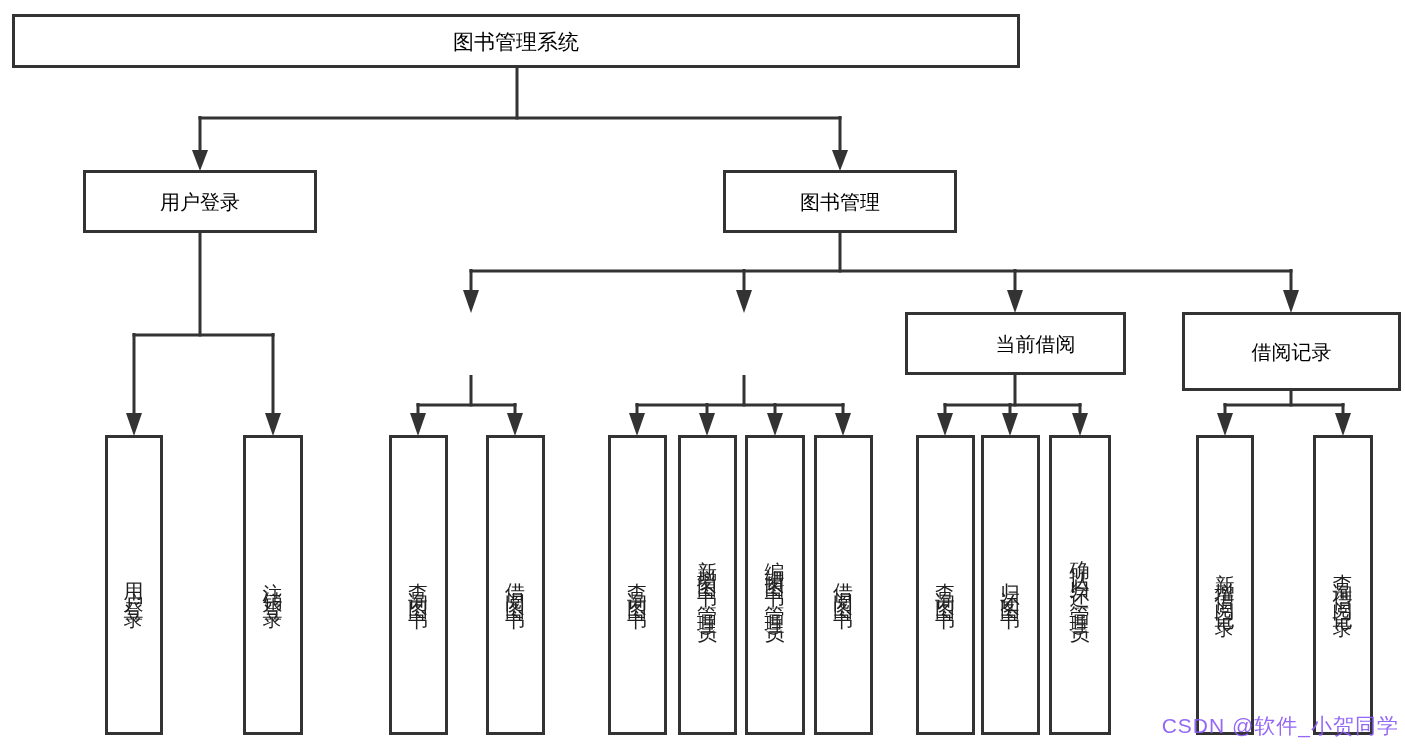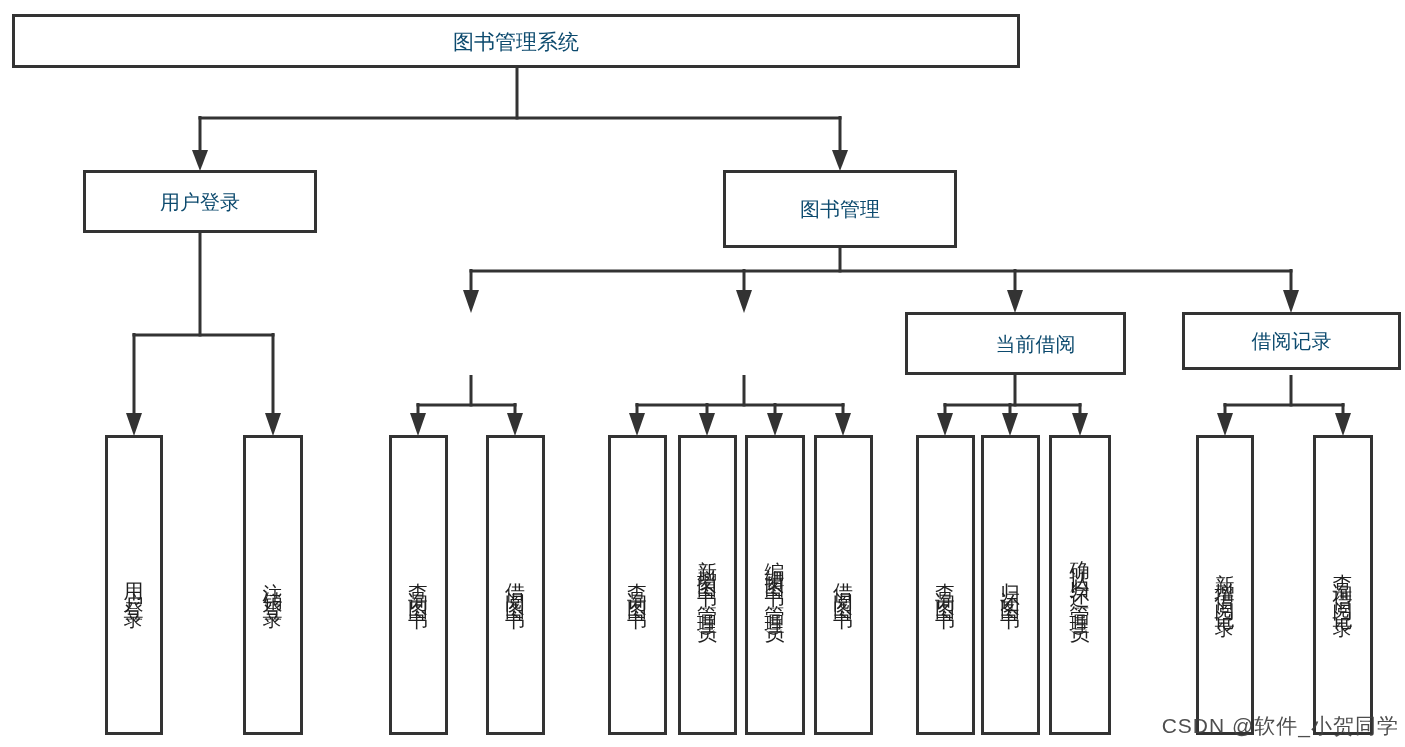--- a/index.html
+++ b/index.html
@@ -8,42 +8,42 @@
     width:1405px;height:747px;
     background:#ffffff;
     font-family:"Liberation Sans",sans-serif;
     overflow:hidden;
   }
   #connectors{position:absolute;left:0;top:0;z-index:1;}
   .node{
     position:absolute;z-index:2;box-sizing:border-box;
     background:#ffffff;border:3px solid #333333;
     display:flex;align-items:center;justify-content:center;
-    color:#0c4a6e;font-size:20px;line-height:1;
+    color:#000000;font-size:20px;line-height:1;
     white-space:nowrap;
   }
   .node.root{font-size:21px;}
   .vnode{
     position:absolute;z-index:2;box-sizing:border-box;
     background:#ffffff;border:3px solid #333333;
     display:flex;align-items:center;justify-content:center;
     color:#1f1f1f;
   }
   .vtext{
     writing-mode:vertical-rl;
     text-orientation:mixed;
     font-size:20px;
     letter-spacing:9px;
     line-height:1;
     color:#1f1f1f;
   }
   #watermark{
     position:absolute;z-index:3;
     right:6px;bottom:7px;
-    color:#404040;opacity:0.92;
+    color:#8b5cf6;opacity:0.92;
     font-size:21px;letter-spacing:1px;
     white-space:nowrap;
     margin-top:20px;
   }
 </style>
 </head>
 <body>
 
 <div id="canvas">
 
@@ -117,28 +117,28 @@
     </g>
   </svg>
 
   <div class="node root" style="left:12px;top:14px;width:1008px;height:54px;">
     <span>图书管理系统</span>
   </div>
 
   <div class="node" style="left:83px;top:170px;width:234px;height:63px;">
     <span>用户登录</span>
   </div>
-  <div class="node" style="left:723px;top:170px;width:234px;height:78px;">
+  <div class="node" style="left:723px;top:170px;width:234px;height:63px;">
     <span>图书管理</span>
   </div>
 
   <div class="node" style="left:905px;top:312px;width:221px;height:63px;padding-left:40px;">
     <span>当前借阅</span>
   </div>
-  <div class="node" style="left:1182px;top:312px;width:219px;height:58px;">
+  <div class="node" style="left:1182px;top:312px;width:219px;height:79px;">
     <span>借阅记录</span>
   </div>
 
   <div class="vnode" style="left:105px;top:435px;width:58px;height:300px;">
     <span class="vtext">用户登录</span>
   </div>
   <div class="vnode" style="left:243px;top:435px;width:60px;height:300px;">
     <span class="vtext">注销登录</span>
   </div>
 

